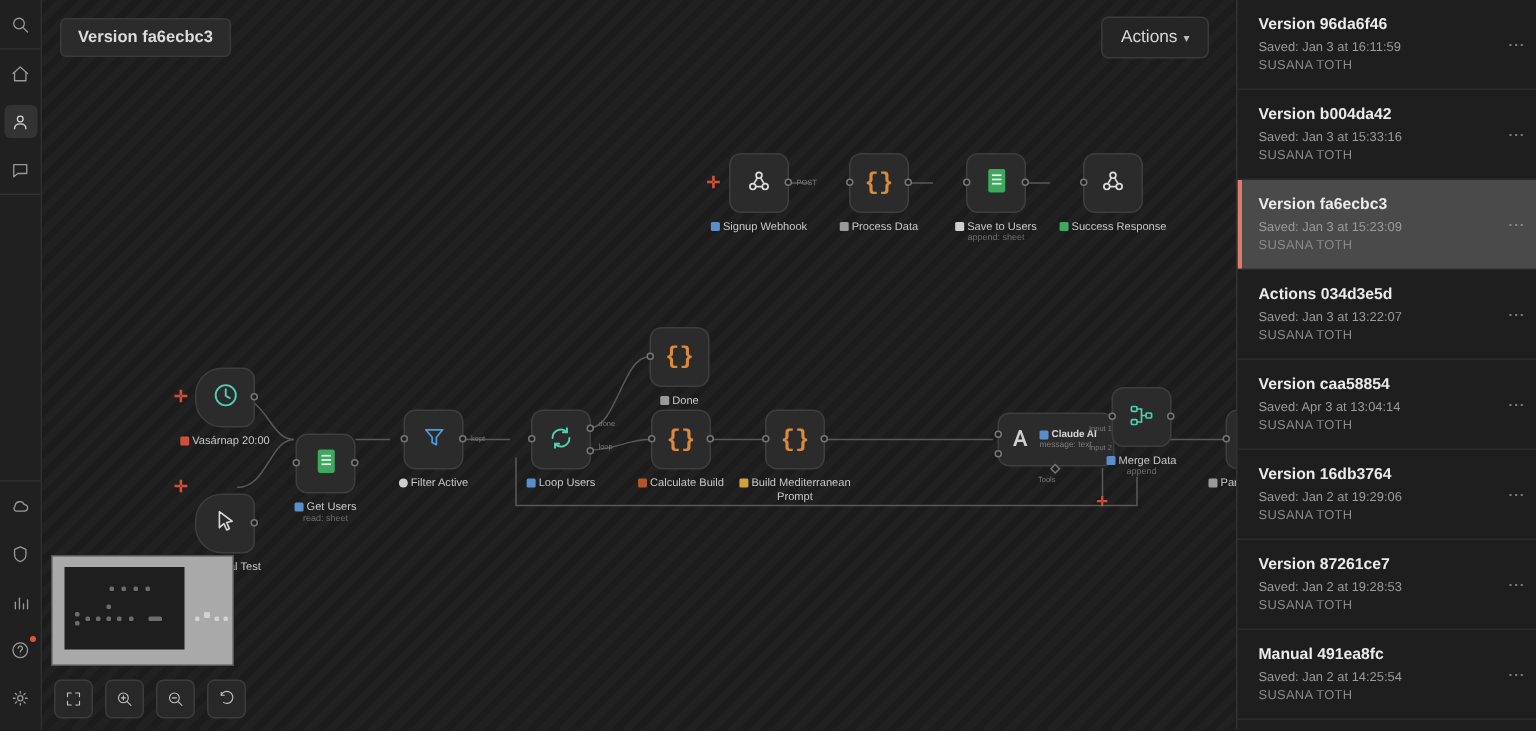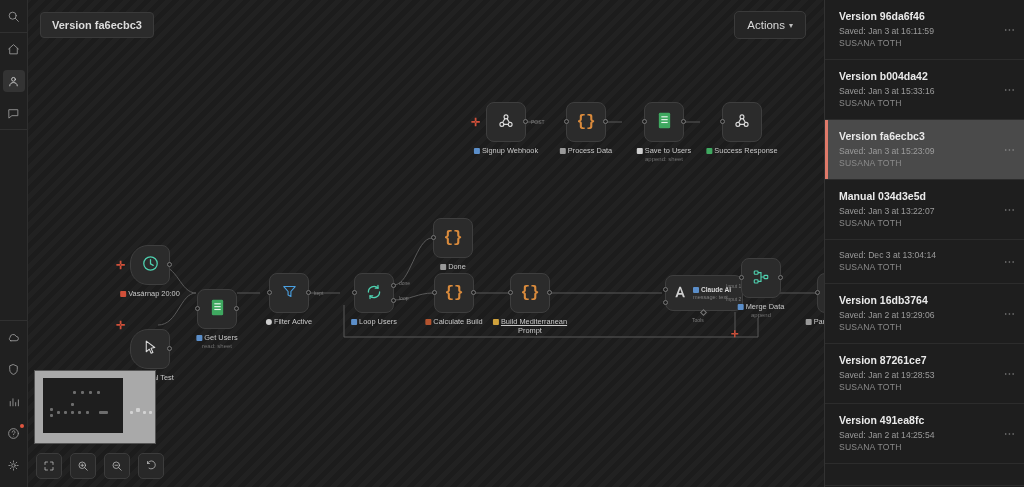--- a/index.html
+++ b/index.html
@@ -453,21 +453,21 @@
         <span class="mini-ico" style="background:#b4542f"></span>
         <span>Calculate Build</span>
       </span>
     </div>
 
     <div class="node" style="left:482px; top:273px;">
       <span class="node-glyph brace">{}</span>
       <span class="port in"></span>
       <span class="port out"></span>
       <span class="node-label two-line">
-        <span style="display:flex; align-items:center; gap:2px;text-decoration:underline;">
+        <span style="display:flex; align-items:center; gap:2px;">
           <span class="mini-ico" style="background:#d0a23c"></span>
           <span>Build Mediterranean</span>
         </span>
         <span>Prompt</span>
       </span>
     </div>
 
     <div class="node wide" style="left:637px; top:275px;">
       <span class="node-glyph" style="color:#cfcfcf; font-size:15px; font-weight:bold;">
         <svg width="16" height="16" viewBox="0 0 24 24" fill="#cfcfcf">
@@ -584,44 +584,45 @@
           <div class="vuser">SUSANA TOTH</div>
           <div class="vkebab">⋮</div>
         </div>
         <div class="vrow selected">
           <div class="vtitle">Version fa6ecbc3</div>
           <div class="vsaved">Saved: Jan 3 at 15:23:09</div>
           <div class="vuser">SUSANA TOTH</div>
           <div class="vkebab">⋮</div>
         </div>
         <div class="vrow">
-          <div class="vtitle">Manual 034d3e5d</div>
+          <div class="vtitle">Actions 034d3e5d</div>
           <div class="vsaved">Saved: Jan 3 at 13:22:07</div>
           <div class="vuser">SUSANA TOTH</div>
           <div class="vkebab">⋮</div>
         </div>
         <div class="vrow">
-          <div class="vsaved">Saved: Dec 3 at 13:04:14</div>
+          <div class="vtitle">Version caa58854</div>
+          <div class="vsaved">Saved: Apr 3 at 13:04:14</div>
           <div class="vuser">SUSANA TOTH</div>
           <div class="vkebab">⋮</div>
         </div>
         <div class="vrow">
           <div class="vtitle">Version 16db3764</div>
           <div class="vsaved">Saved: Jan 2 at 19:29:06</div>
           <div class="vuser">SUSANA TOTH</div>
           <div class="vkebab">⋮</div>
         </div>
         <div class="vrow">
           <div class="vtitle">Version 87261ce7</div>
           <div class="vsaved">Saved: Jan 2 at 19:28:53</div>
           <div class="vuser">SUSANA TOTH</div>
           <div class="vkebab">⋮</div>
         </div>
         <div class="vrow">
-          <div class="vtitle">Version 491ea8fc</div>
+          <div class="vtitle">Manual 491ea8fc</div>
           <div class="vsaved">Saved: Jan 2 at 14:25:54</div>
           <div class="vuser">SUSANA TOTH</div>
           <div class="vkebab">⋮</div>
         </div>
         <div class="vrow"></div>
       </div>
   </div>
 </div>
 
 </body></html>

